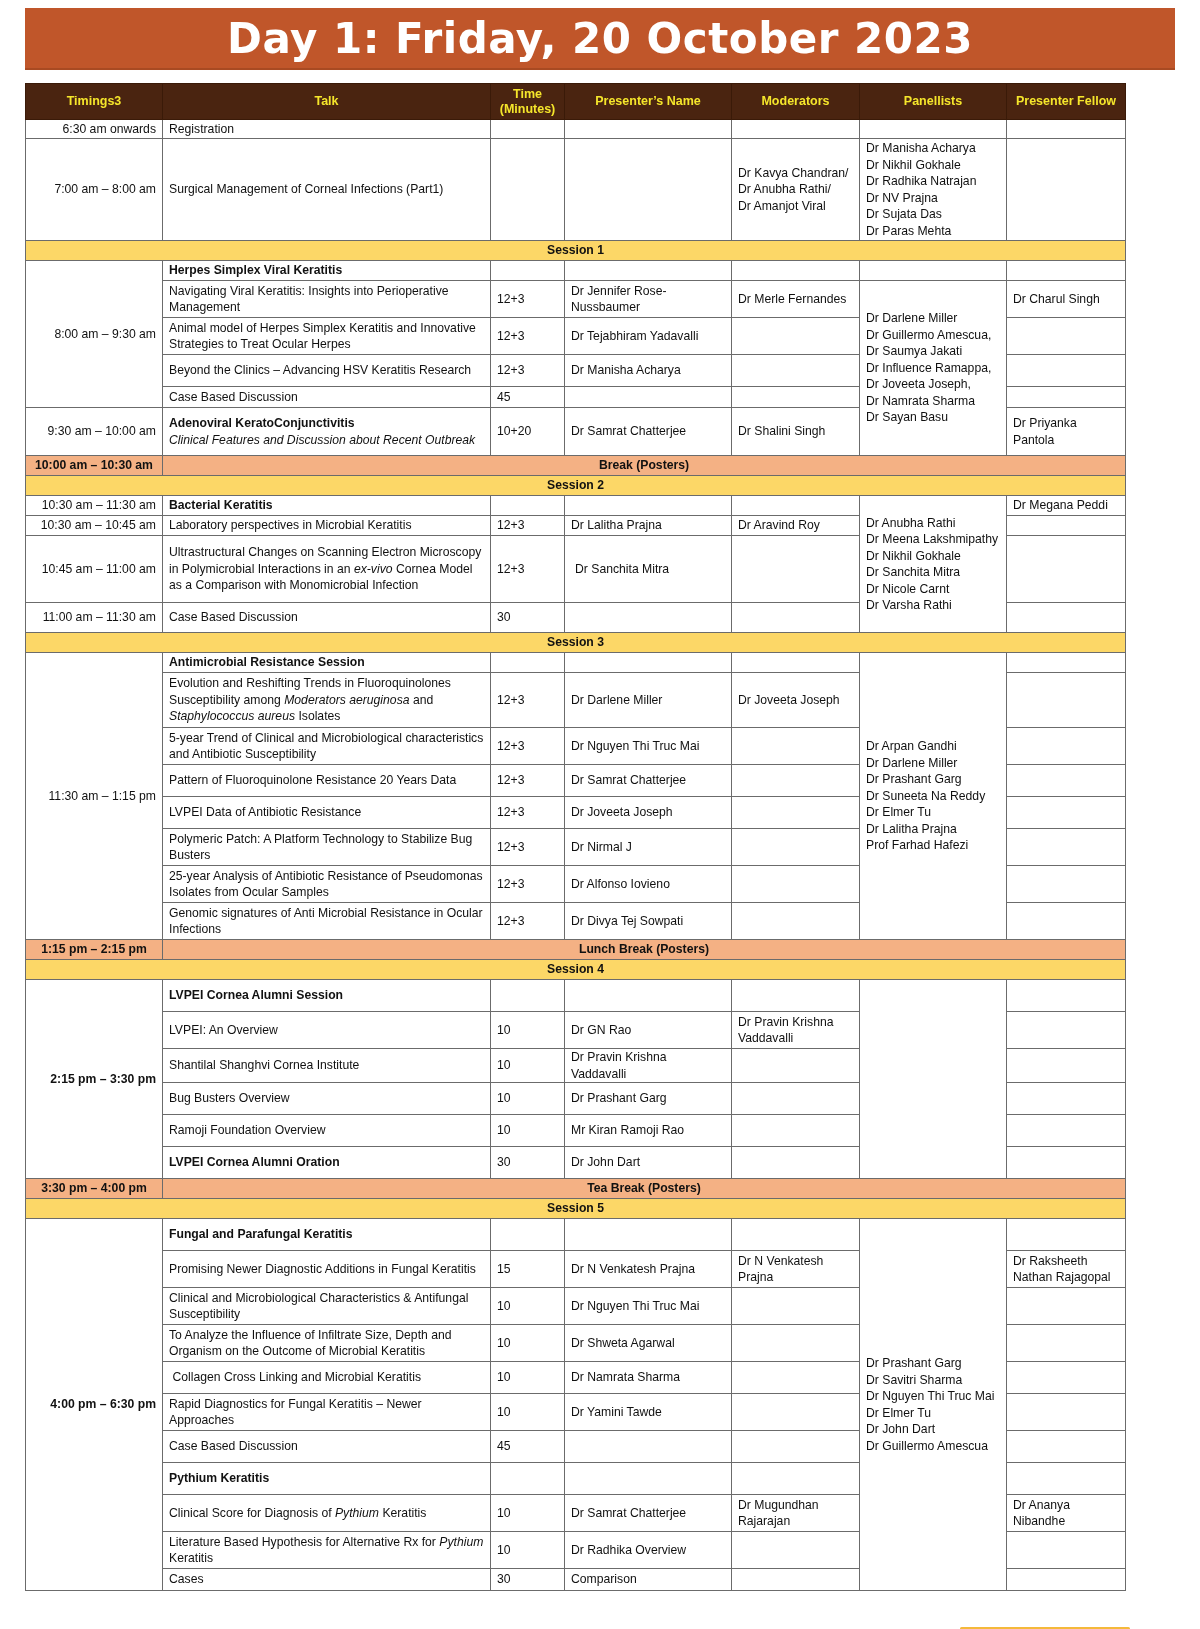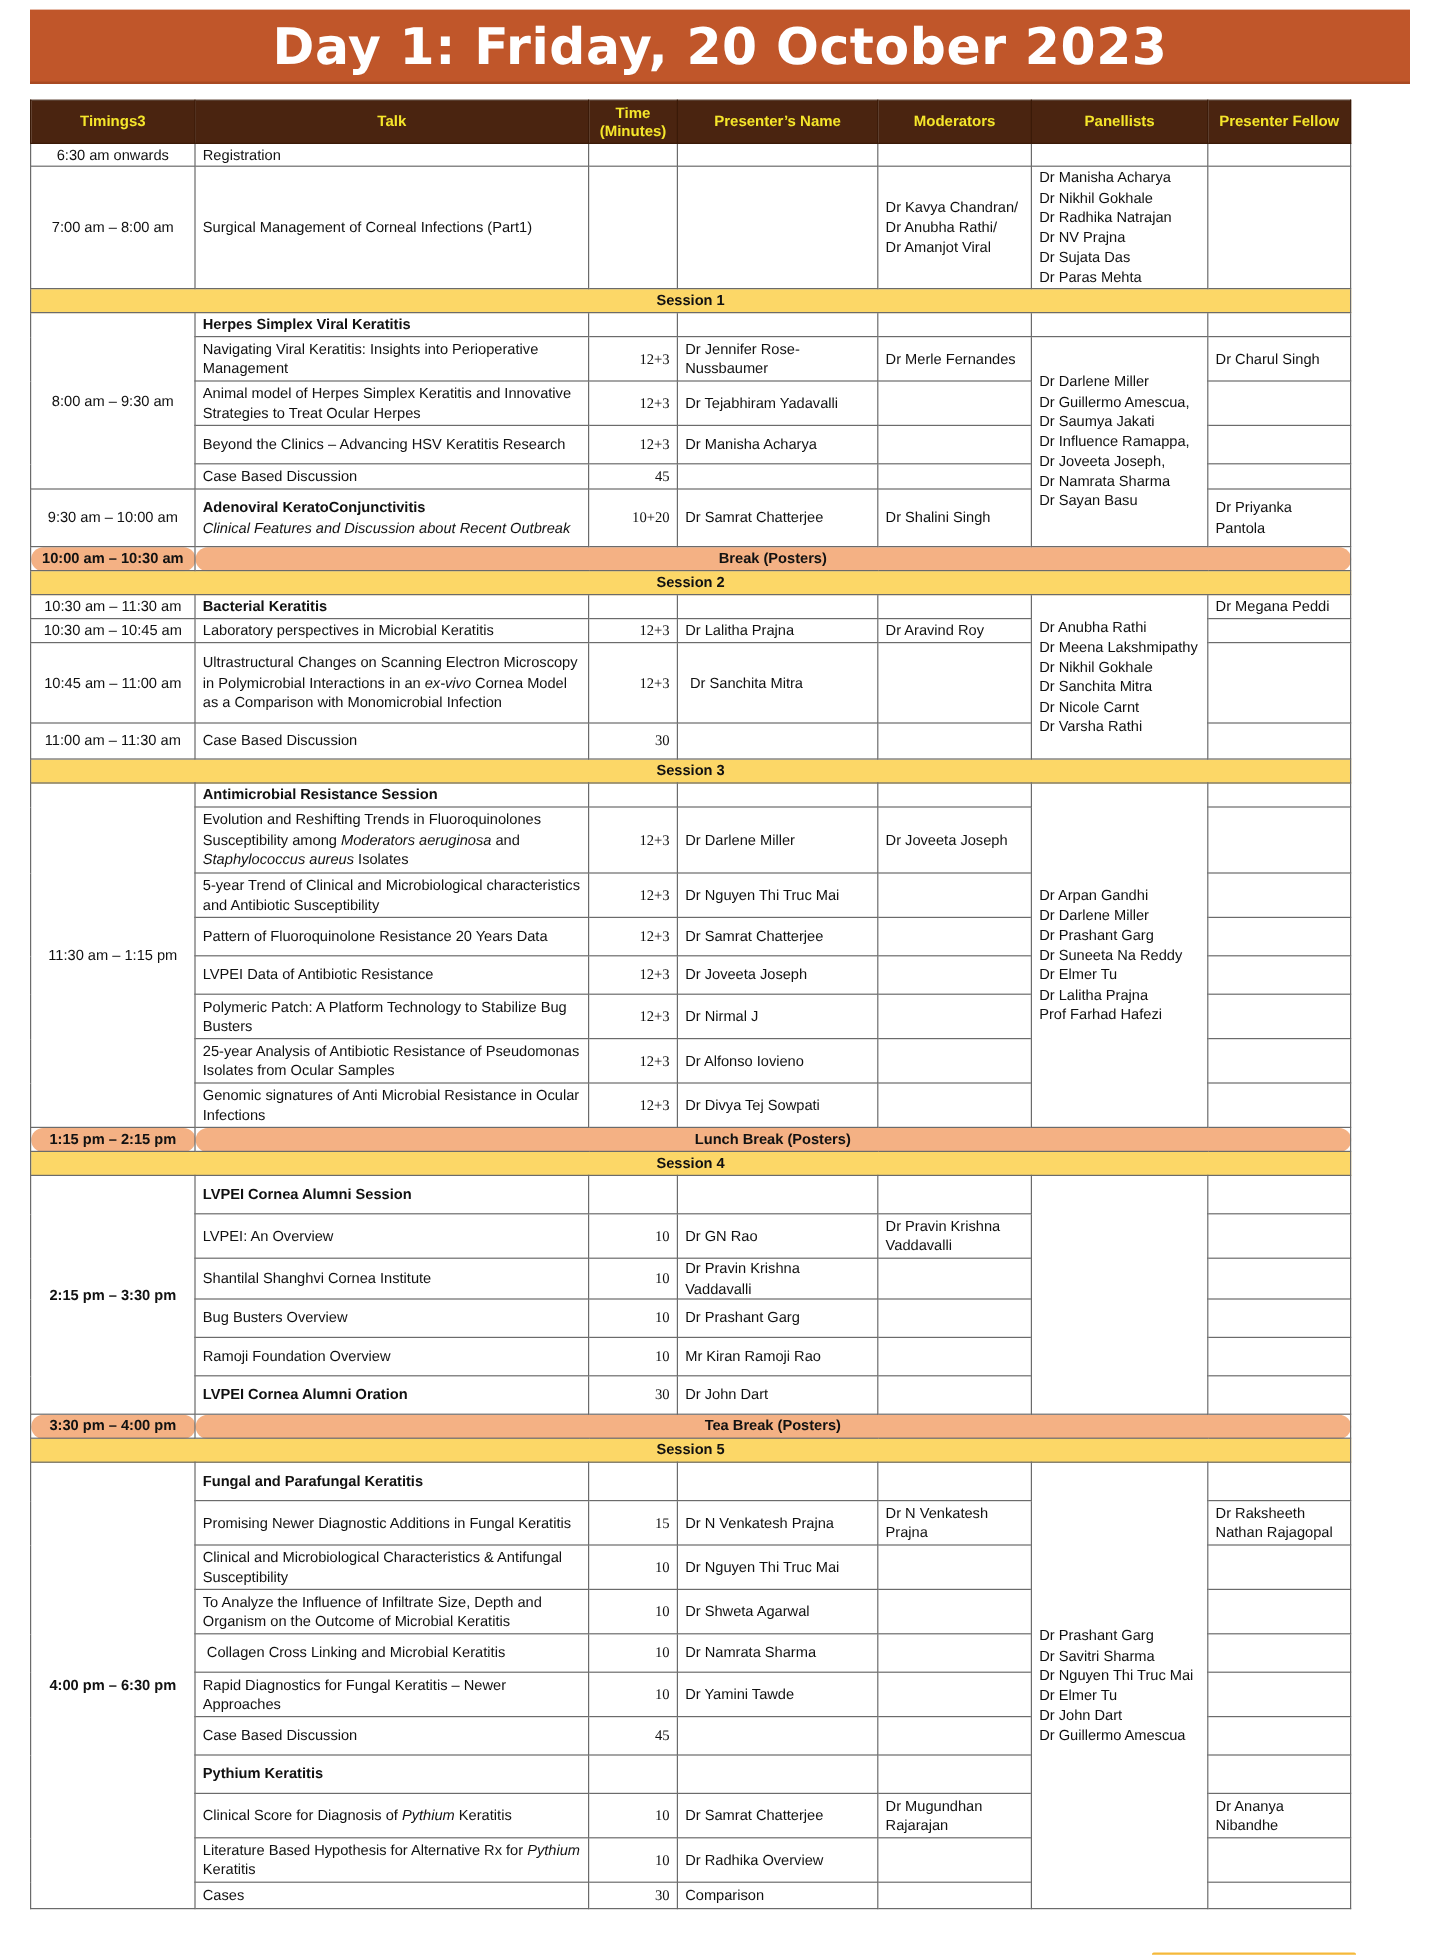--- a/index.html
+++ b/index.html
@@ -8,25 +8,25 @@
   .banner {
     position: absolute; left: 25px; top: 8px; width: 1150px; height: 62px;
     background: #c0562a; color: #fff; text-align: center;
     font-family: "DejaVu Sans", sans-serif; font-weight: bold; font-size: 42px; line-height: 62px;
     letter-spacing: 0.5px; border-bottom: 2px solid #a84a22;
   }
   .sched { position: absolute; left: 25px; top: 83px; width: 1150px; }
   table { border-collapse: collapse; width: 940px; table-layout: fixed; font-size: 12.2px; line-height: 16.5px; }
   td, th { border: 1.5px solid #6b6b6b; vertical-align: middle; padding: 0 6px; }
   th { background: #4a2410; color: #f5e62b; font-weight: bold; font-size: 12.5px; text-align: center; line-height: 15px; border-color: #3a1a08; }
-  td.t { text-align: center; }
-  td.c { text-align: right; font-family: Liberation Serif, serif; }
+  td.t { text-align: right; }
+  td.c { text-align: left; }
   td.list { text-align: left; }
   tr.session td { background: #fcd767; text-align: center; font-weight: bold; height: 20px; padding: 0; }
-  tr.brk td { background: #f4b184; font-weight: bold; text-align: center; height: 20px; padding: 0; border-radius: 10px; }
+  tr.brk td { background: #f4b184; font-weight: bold; text-align: center; height: 20px; padding: 0; }
   .b { font-weight: bold; }
   i { font-style: italic; }
   .name-line { display: block; }
   .footer-line { position: absolute; left: 960px; top: 1627px; width: 170px; height: 3px; background: #f5b93a; border-radius: 2px; }
 </style>
 </head>
 <body>
 
 <div class="banner">Day 1: Friday, 20 October 2023</div>
 

